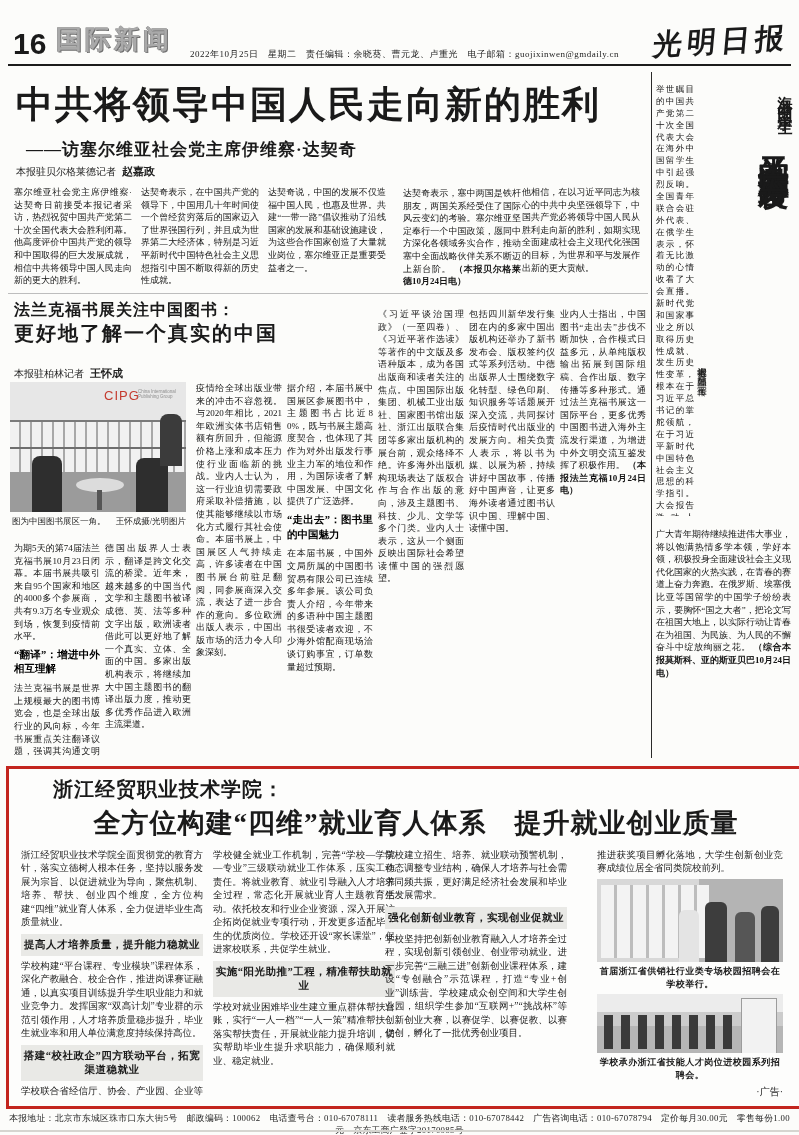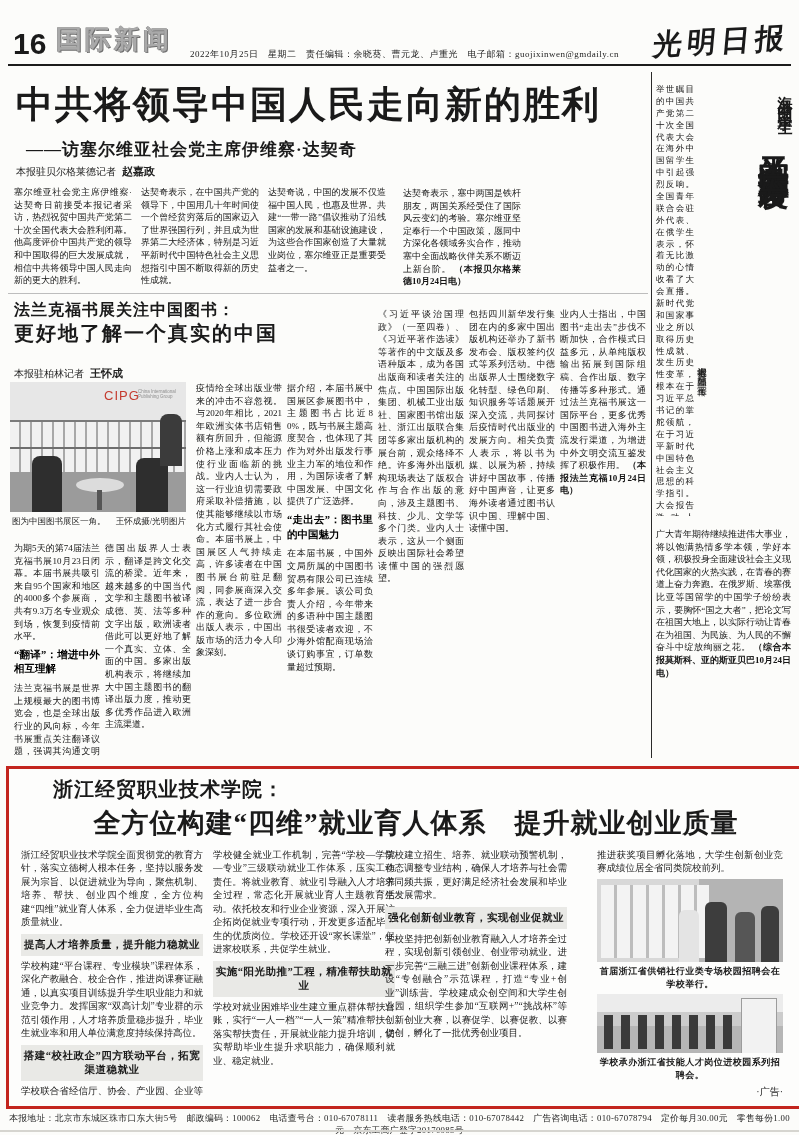--- a/index.html
+++ b/index.html
@@ -97,20 +97,21 @@
   <div class="byline" style="left:16px;top:164px;">
     <span>本报驻贝尔格莱德记者</span><b>赵嘉政</b>
   </div>
   <div class="col" style="left:14px;top:186px;width:118px;height:102px;">塞尔维亚社会党主席伊维察·达契奇日前接受本报记者采访，热烈祝贺中国共产党第二十次全国代表大会胜利闭幕。他高度评价中国共产党的领导和中国取得的巨大发展成就，相信中共将领导中国人民走向新的更大的胜利。</div>
   <div class="col" style="left:141px;top:186px;width:118px;height:102px;">达契奇表示，在中国共产党的领导下，中国用几十年时间使一个曾经贫穷落后的国家迈入了世界强国行列，并且成为世界第二大经济体，特别是习近平新时代中国特色社会主义思想指引中国不断取得新的历史性成就。</div>
   <div class="col" style="left:268px;top:186px;width:118px;height:102px;">达契奇说，中国的发展不仅造福中国人民，也惠及世界。共建“一带一路”倡议推动了沿线国家的发展和基础设施建设，为这些合作国家创造了大量就业岗位，塞尔维亚正是重要受益者之一。</div>
   <div class="col" style="left:395px;top:187px;width:118px;height:102px;margin-left:8px;">
     <span>达契奇表示，塞中两国是铁杆朋友，两国关系经受住了国际风云变幻的考验。塞尔维亚坚定奉行一个中国政策，愿同中方深化各领域务实合作，推动塞中全面战略伙伴关系不断迈上新台阶。</span>
     <span class="endnote">（本报贝尔格莱德10月24日电）</span>
   </div>
+  <div class="col" style="left:522px;top:186px;width:118px;height:102px;">他相信，在以习近平同志为核心的中共中央坚强领导下，中国共产党必将领导中国人民从胜利走向新的胜利，如期实现全面建成社会主义现代化强国的目标，为世界和平与发展作出新的更大贡献。</div>
   <div class="rule-mid"></div>
 
   <div class="book-kicker">法兰克福书展关注中国图书：</div>
   <div class="book-headline">更好地了解一个真实的中国</div>
   <div class="byline" style="left:14px;top:366px;">
     <span>本报驻柏林记者</span><b>王怀成</b>
   </div>
 
   <div class="photo-book">
     <div class="ph-top">

